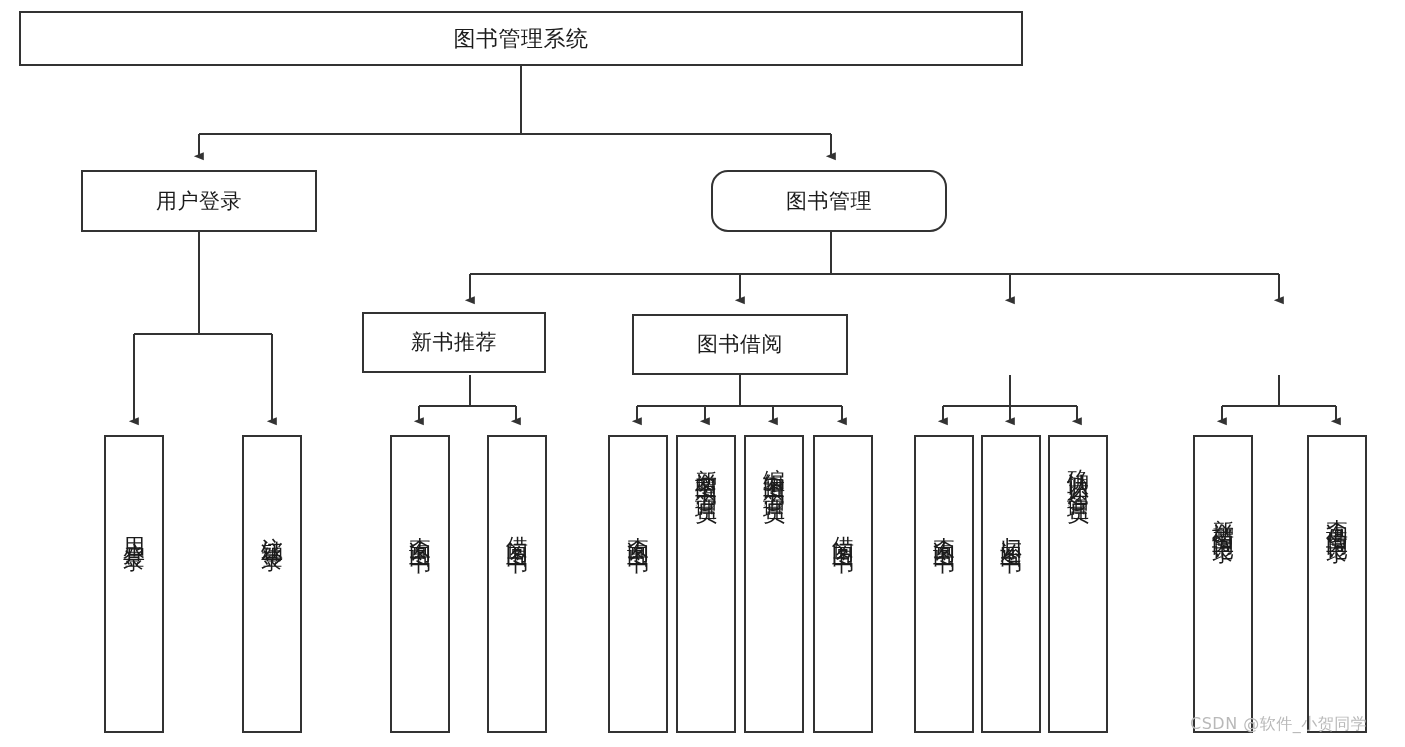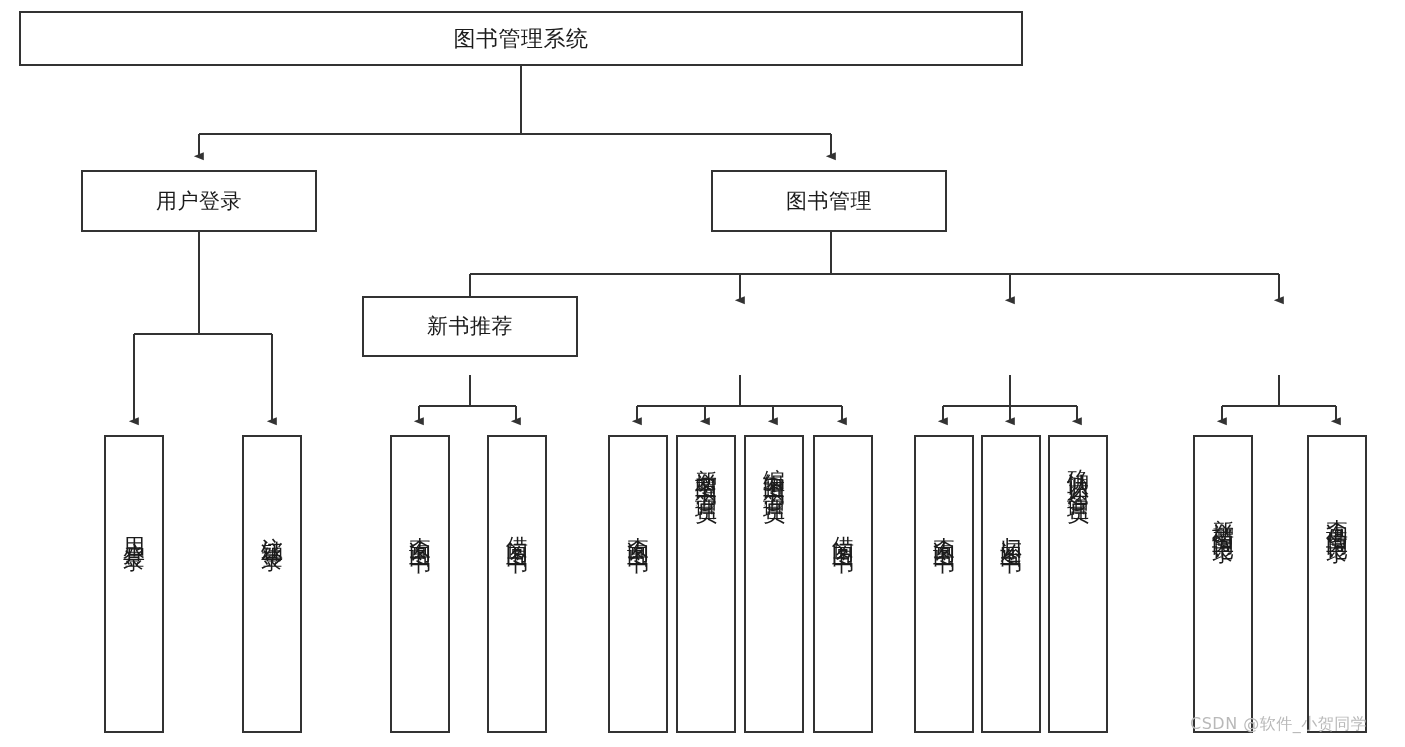--- a/index.html
+++ b/index.html
@@ -147,28 +147,31 @@
   </svg>
 
   <div class="node horiz root" style="left:19px; top:11px; width:1004px; height:55px;">
     <span class="label">图书管理系统</span>
   </div>
 
   <div class="node horiz" style="left:81px; top:170px; width:236px; height:62px;">
     <span class="label">用户登录</span>
   </div>
 
-  <div class="node horiz" style="left:711px; top:170px; width:236px; height:62px;">
+  <div class="node horiz" style="left:711px; top:170px; width:236px; height:62px;border-radius:17px;">
     <span class="label">图书管理</span>
   </div>
 
-  <div class="node horiz" style="left:362px; top:296px; width:216px; height:61px;">
+  <div class="node horiz" style="left:362px; top:312px; width:184px; height:61px;">
     <span class="label">新书推荐</span>
   </div>
 
+  <div class="node horiz" style="left:632px; top:314px; width:216px; height:61px;">
+    <span class="label">图书借阅</span>
+  </div>
 
 
 
   <div class="node vert mid" style="left:104px; top:435px; width:60px; height:298px;">
     <span class="label">用户登录</span>
   </div>
 
   <div class="node vert mid" style="left:242px; top:435px; width:60px; height:298px;">
     <span class="label">注销登录</span>
   </div>

